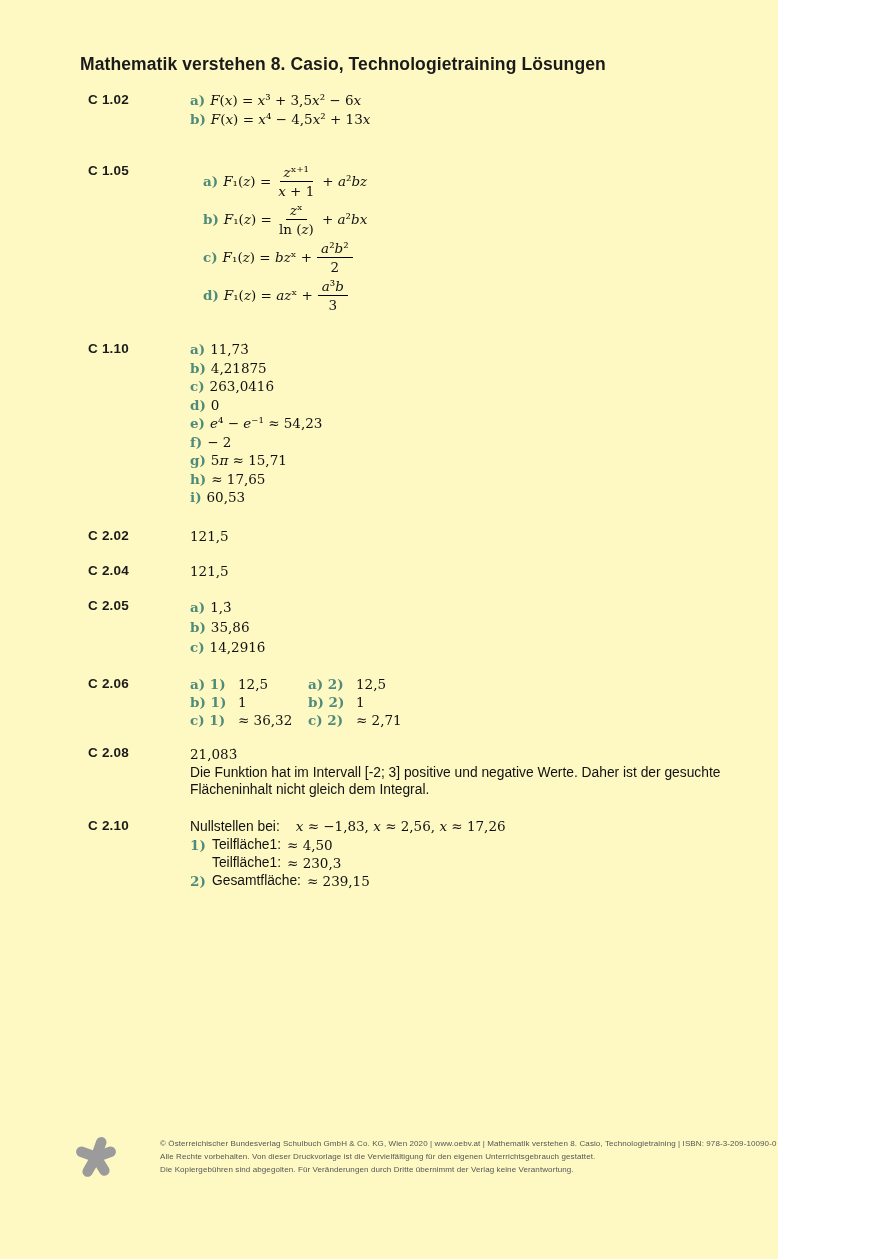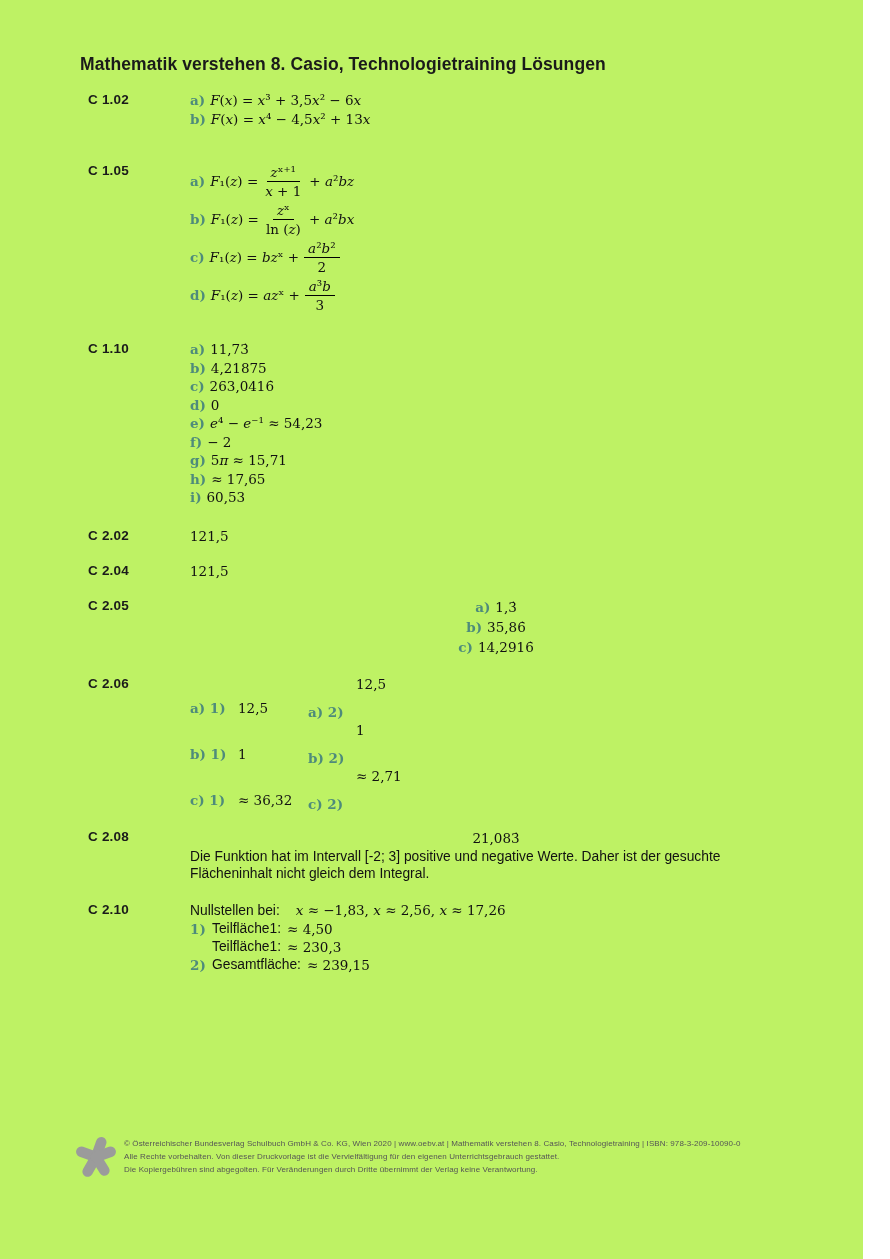--- a/index.html
+++ b/index.html
@@ -4,21 +4,21 @@
 <style>
   * { box-sizing: border-box; margin: 0; padding: 0; }
   html, body { width: 890px; height: 1259px; }
   body {
     background: #ffffff;
     font-family: "Liberation Sans", sans-serif;
     color: #1a1a1a;
     position: relative;
     overflow: hidden;
   }
-  .page { position: relative; width: 863px; height: 1259px; background: #bef264; }
+  .page { position: relative; width: 778px; height: 1259px; background: #fef9c3; }
 
   .title {
     position: absolute; left: 80px; top: 54px;
     font-size: 17.5px; font-weight: bold; letter-spacing: 0.1px;
     white-space: nowrap;
   }
 
   .sections { position: absolute; left: 88px; top: 91px; width: 714px; }
   .row { display: flex; align-items: flex-start; }
   .lab {
@@ -30,61 +30,61 @@
 
   .math, .let, .inum {
     font-family: "DejaVu Serif", "DejaVu Sans", serif;
     font-size: 13.5px; color: #111;
   }
   .math i { font-style: italic; }
   .let, .inum { color: #4e8b7b; font-weight: bold; }
   .let { margin-right: 5px; }
 
   .line { line-height: 17.5px; white-space: nowrap; }
-  .line5 { line-height: 19px; text-align: center; }
+  .line5 { line-height: 19px; }
 
   
   .fline { display: flex; align-items: center; height: 38px; white-space: nowrap; }
   .fline .let { margin-right: 5px; }
   .frac { display: inline-flex; flex-direction: column; align-items: center; margin: 0 3px; }
   .frac .num { border-bottom: 1.2px solid #000; padding: 0 4px 1px; line-height: 16px; }
   .frac .den { padding: 1px 2px 0; line-height: 16px; }
   .tail { margin-left: 3px; }
   .lead { margin-right: 2px; }
 
   
   .prow { display: flex; line-height: 18px; }
-  .pair { display: flex; width: 118px; margin-top: 24px; }
+  .pair { display: flex; width: 118px; }
   .pair .plet { width: 48px; flex: 0 0 48px; }
   .pair2 { display: flex; }
-  .pair2 .plet { width: 48px; flex: 0 0 48px; margin-top: 28px; }
+  .pair2 .plet { width: 48px; flex: 0 0 48px; }
   .plet { font-family: "DejaVu Serif", "DejaVu Sans", serif; font-size: 13.5px; color: #4e8b7b; font-weight: bold; }
 
   
   .ptext { font-size: 13.8px; line-height: 17.5px; max-width: 592px; color: #111; }
 
   
   .iline { display: flex; line-height: 18px; }
   .inum { width: 22px; flex: 0 0 22px; }
   .ilabel { font-size: 13.8px; color: #111; margin-right: 6px; white-space: nowrap; }
   .intro { line-height: 18px; white-space: nowrap; }
   .intro .ilabel { margin-right: 16px; }
 
   
   .s0 { margin-bottom: 34px; }
-  .s1 { margin-bottom: 26px; }
+  .s1 { margin-bottom: 26px; gap: 13px; }
   .s2 { margin-bottom: 20px; }
   .s3 { margin-bottom: 17px; }
   .s4 { margin-bottom: 16px; }
   .s5 { margin-bottom: 18px; }
   .s6 { margin-bottom: 15px; }
   .s7 { margin-bottom: 18px; }
 
   
-  .footer { position: absolute; left: 75px; top: 1134px; display: flex; align-items: flex-start; }
+  .footer { position: absolute; left: 75px; top: 1134px; display: flex; align-items: flex-start; gap: 36px; }
   .logo { width: 42px; height: 44px; margin-right: 7px; margin-top: 2px; }
   .ftext { font-size: 8px; color: #555555; line-height: 12.8px; padding-top: 4px; letter-spacing: 0.1px; }
   .ftext div { white-space: nowrap; }
 </style>
 </head>
 <body>
 
 <div class="page">
 
   <h1 class="title">Mathematik verstehen 8. Casio, Technologietraining Lösungen</h1>

